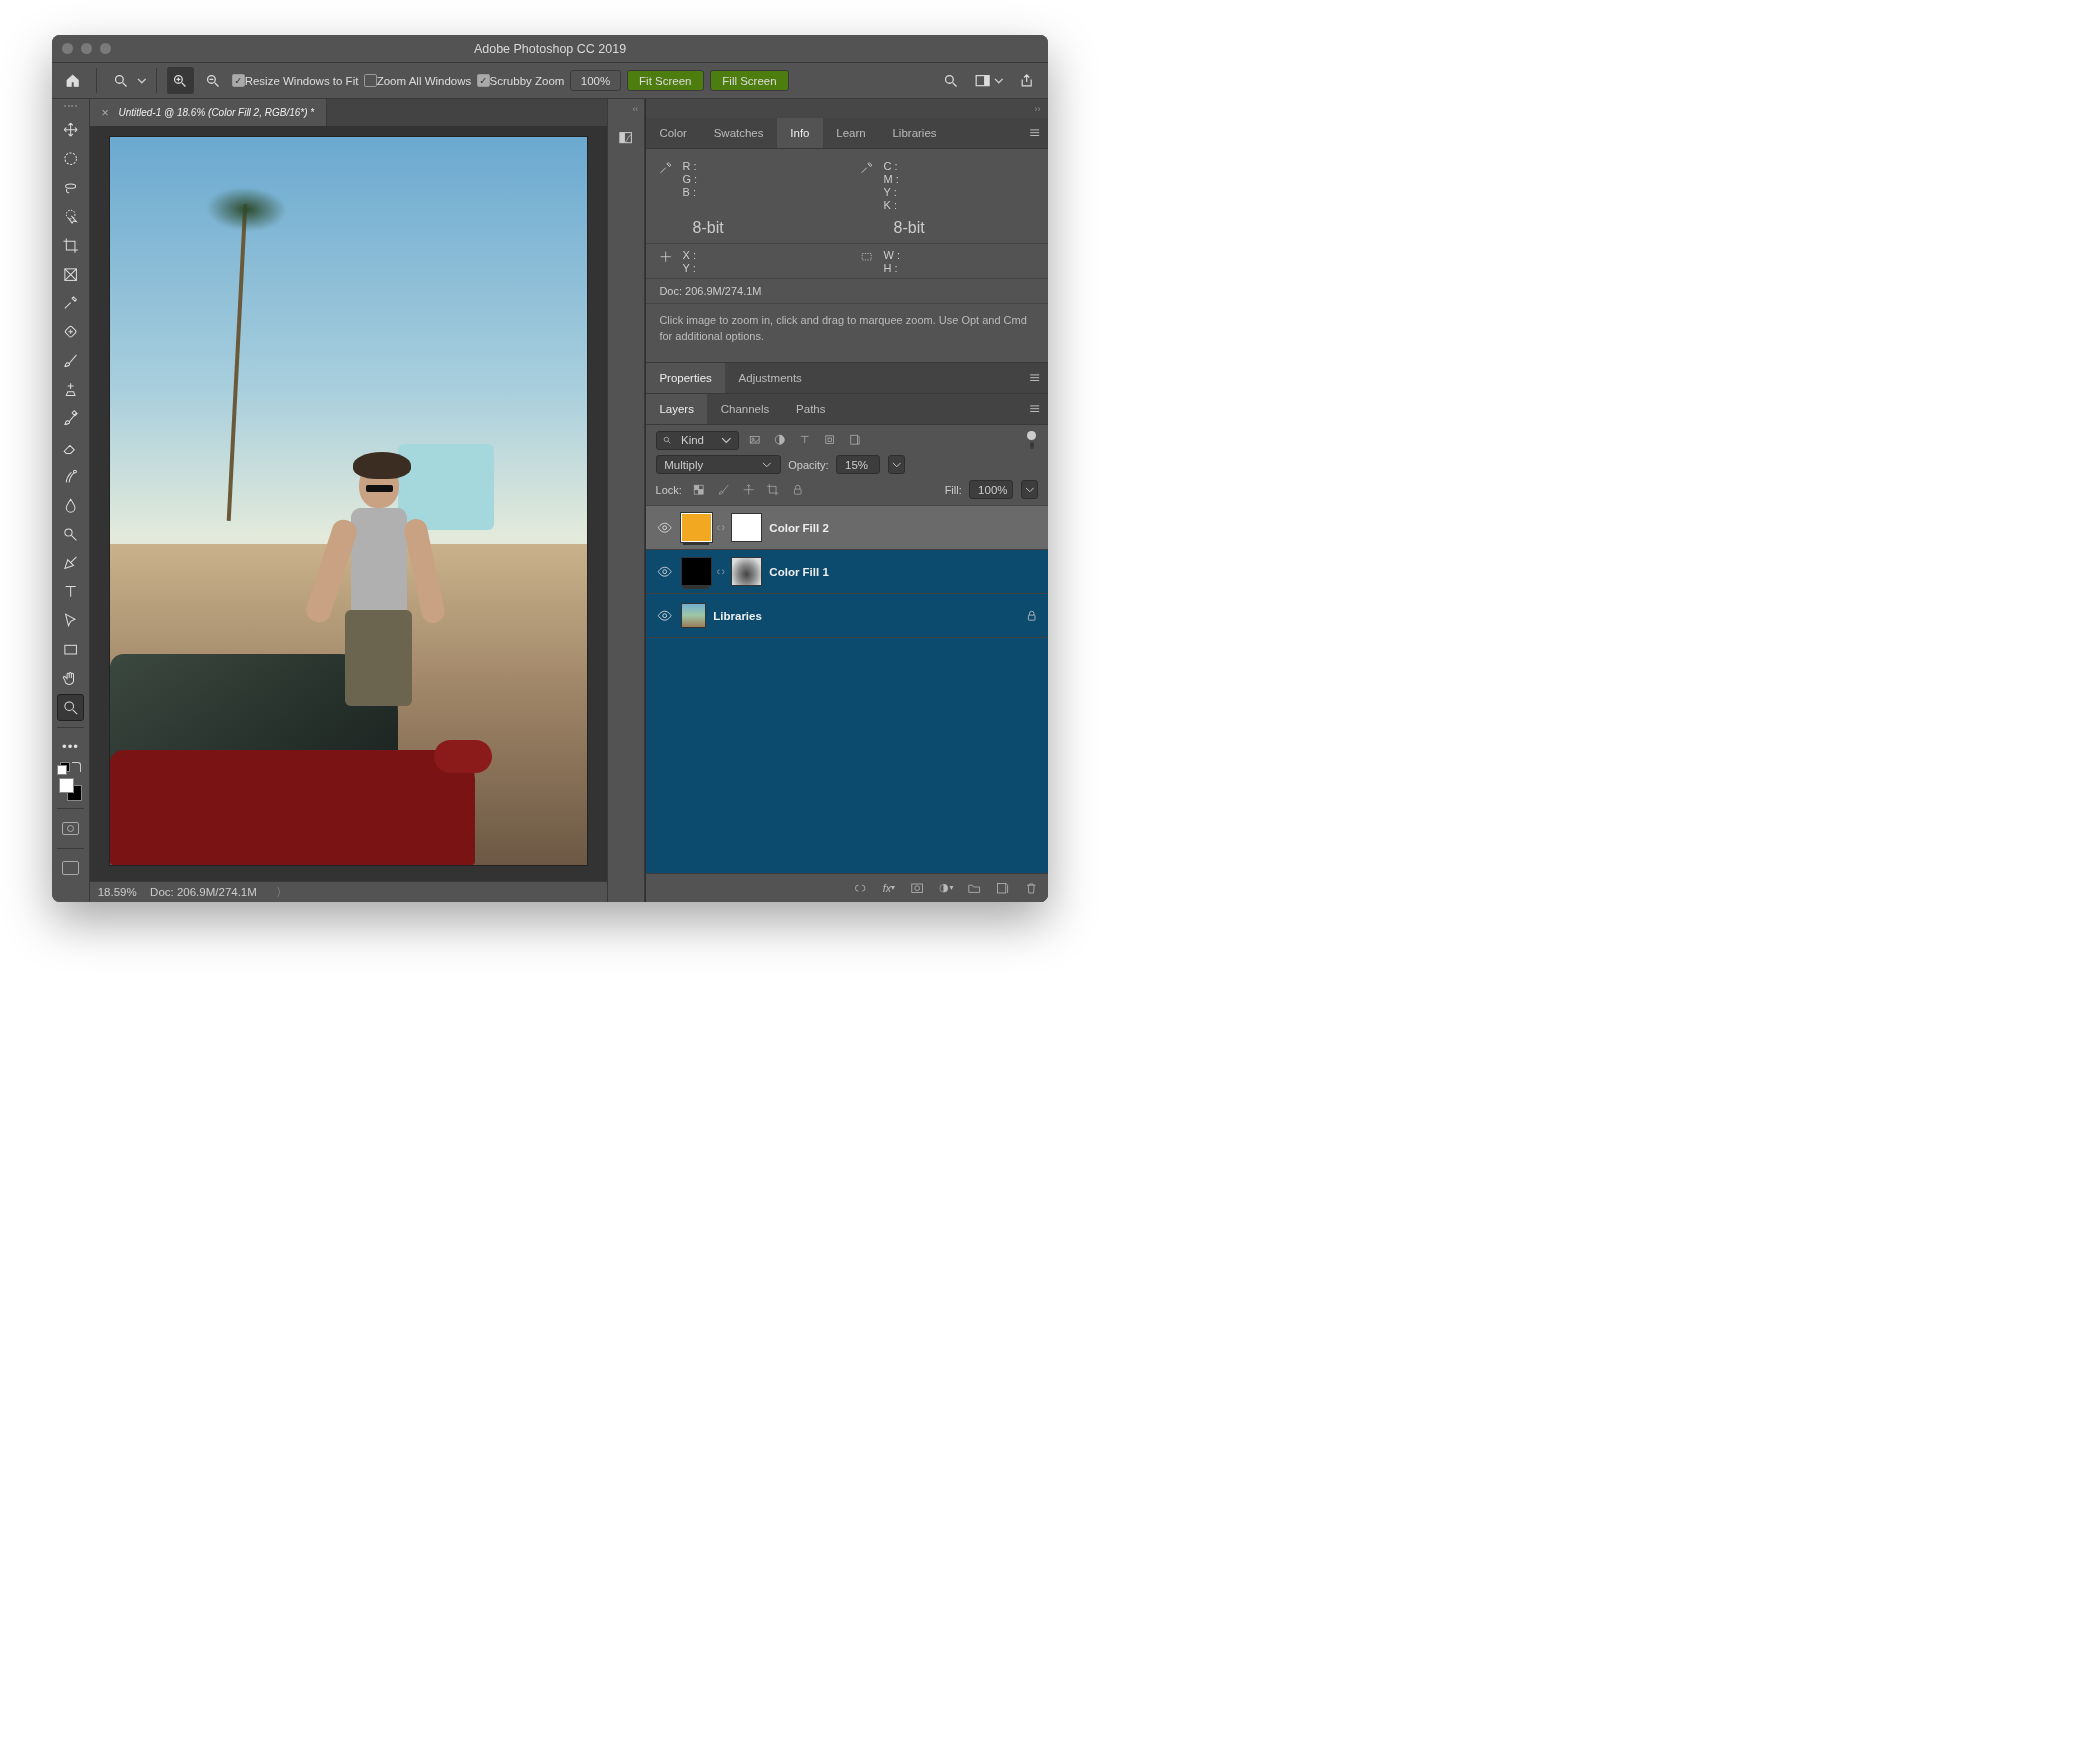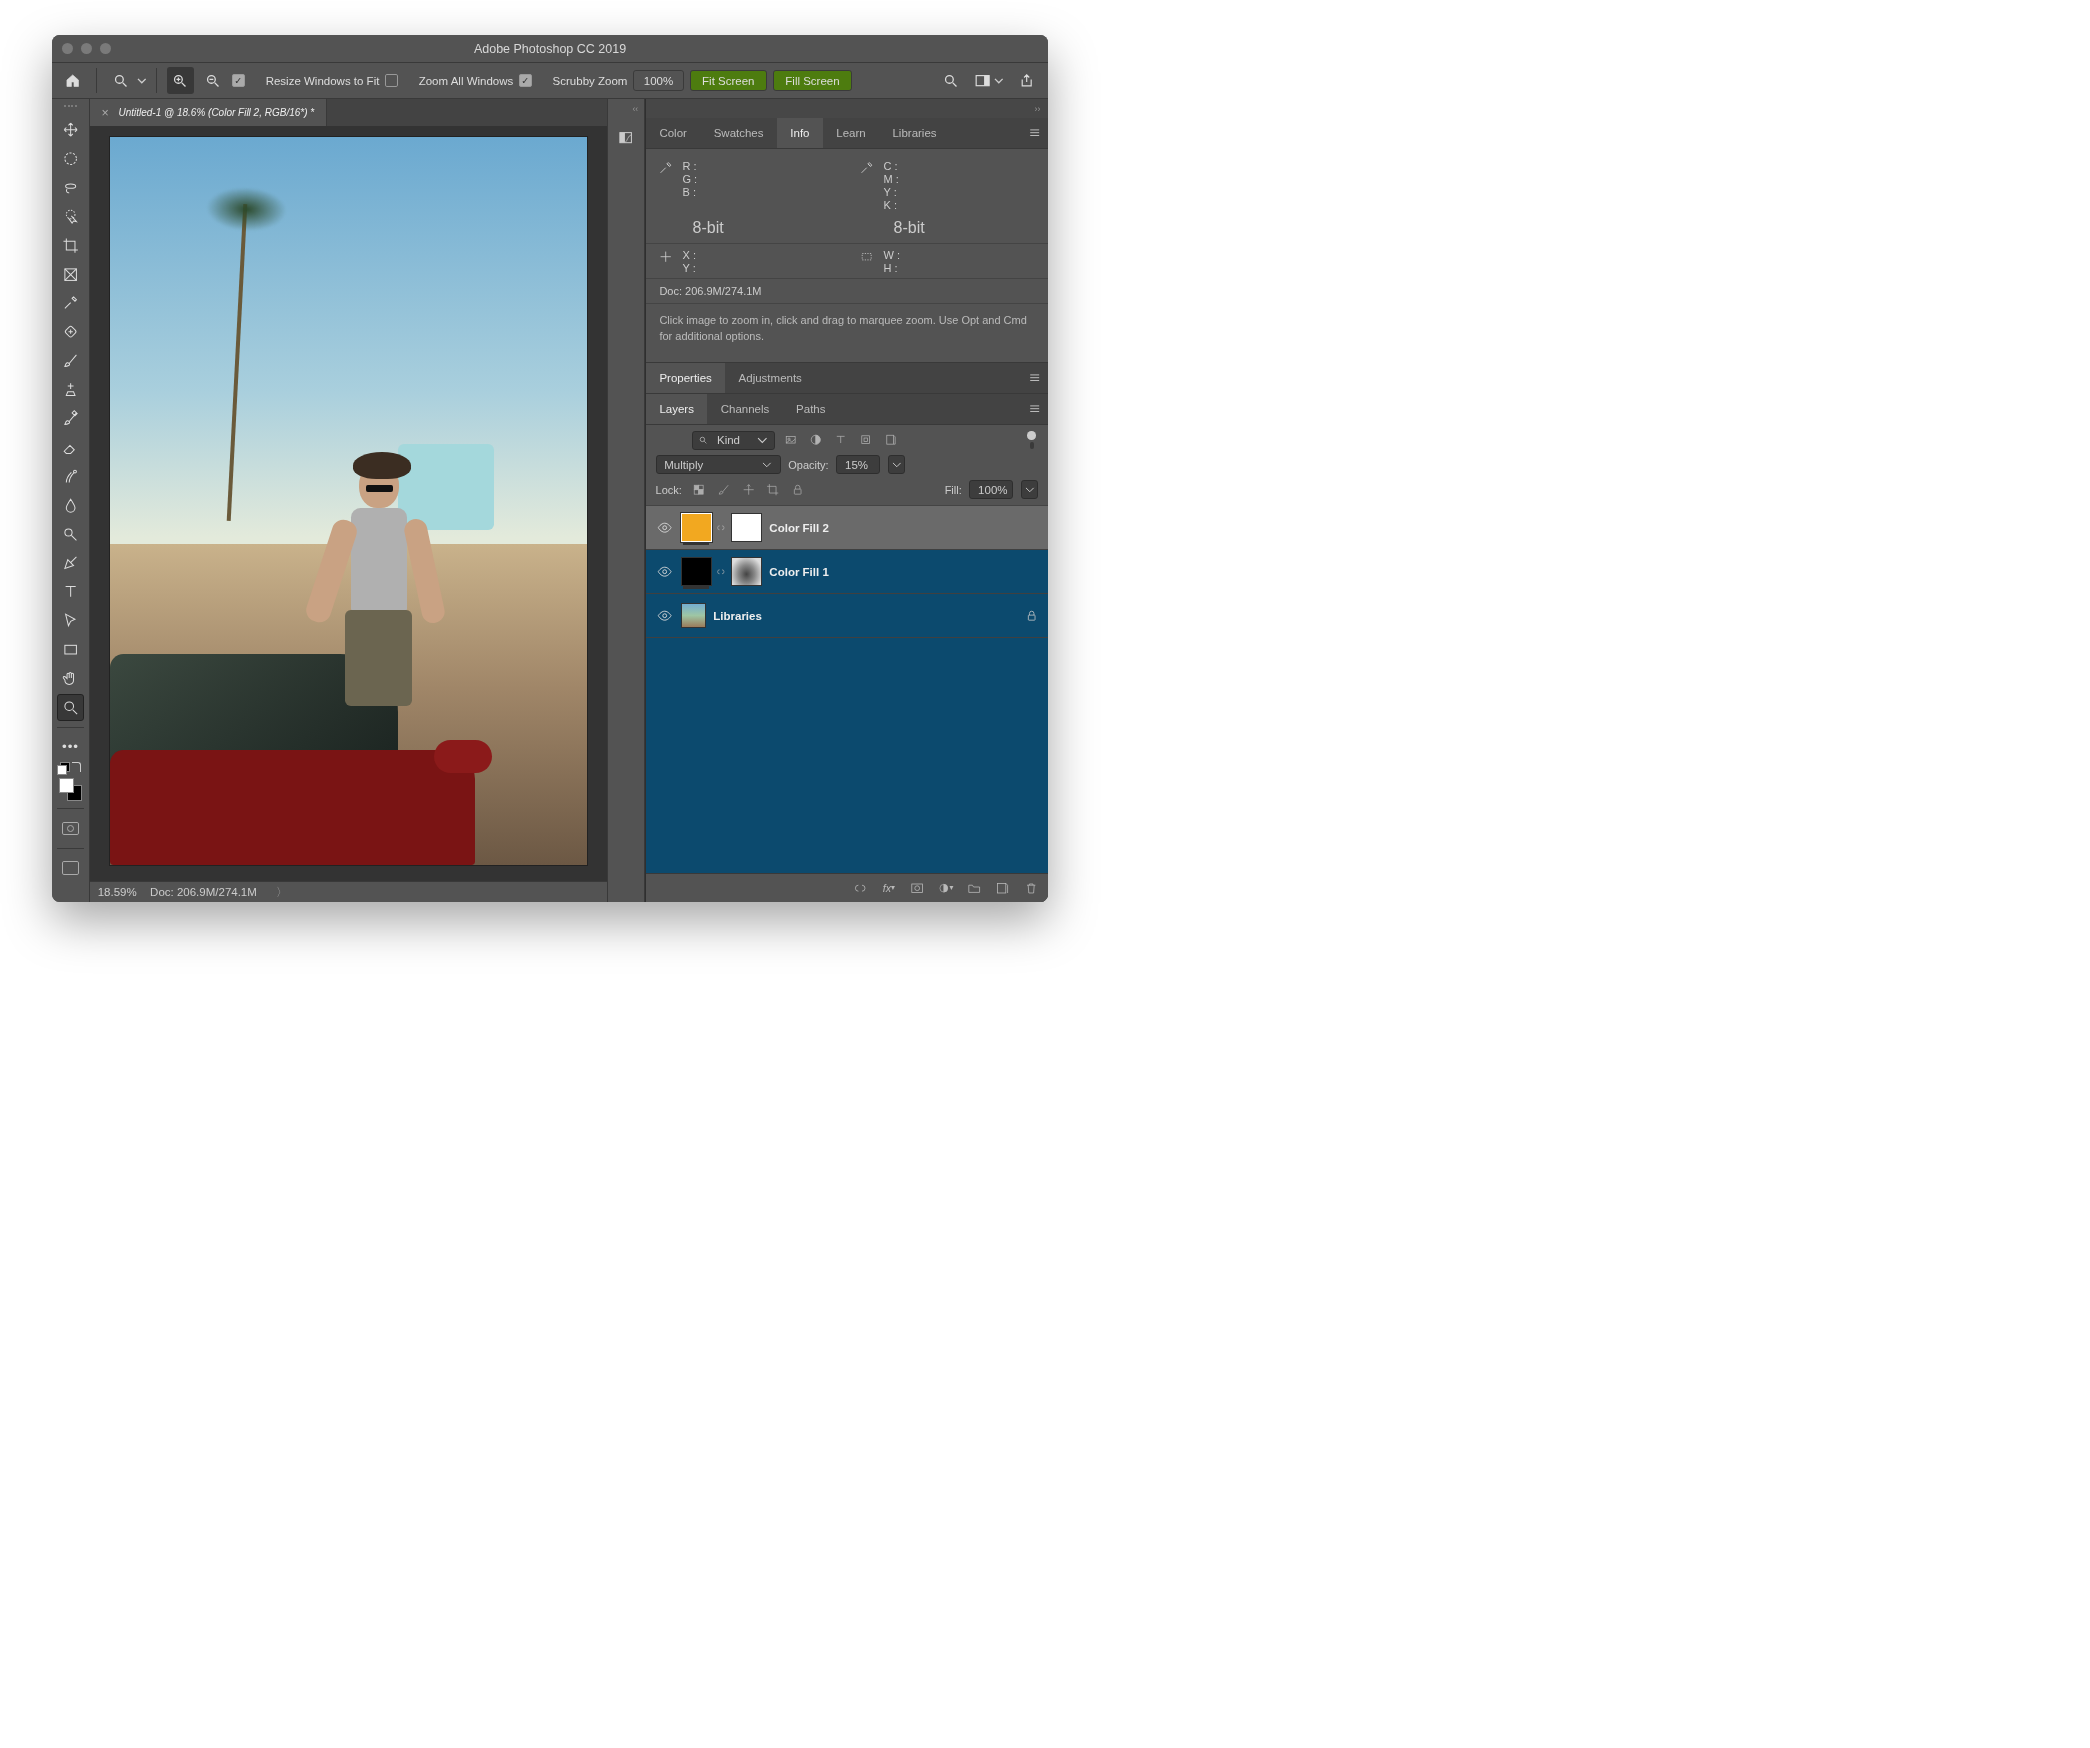--- a/index.html
+++ b/index.html
@@ -19,21 +19,21 @@
 .vsep { width: 1px; height: 25px; background: #3a3a3a; margin: 0 3.8px; }
 .iconbtn { width: 27px; height: 27px; display: flex; align-items: center; justify-content: center; border-radius: 2.9px; }
 .iconbtn.active { background: #383838; }
 .home svg, .iconbtn svg { width: 15.4px; height: 15.4px; fill: #ddd; stroke: #ddd; }
 .combo { display: flex; align-items: center; gap: 2.9px; }
 .chev-down { width: 9.6px; height: 9.6px; }
 .chk { width: 12.5px; height: 12.5px; border: 1px solid #999; border-radius: 1.9px; display:inline-flex; align-items:center; justify-content:center; }
 .chk.on { background: #aaa; color:#333; }
 .chk.on::after { content:"✓"; font-size:9.6px; color:#333; }
 .lab { color: #ddd; font-size: 11.5px; }
-.optgroup { display:flex; align-items:center; gap:21px; }
+.optgroup { display:flex; align-items:center; gap:0; }
 .txtbtn { padding: 3.8px 11.5px; border: 1px solid #3a3a3a; background: #4d7c0f; border-radius: 2.9px; color:#ddd; }
 .zoomval { padding: 3.8px 9.6px; border: 1px solid #3a3a3a; border-radius: 2.9px; color:#ddd; }
 .right { margin-left: auto; display:flex; gap:9.6px; align-items:center; }
 
 
 .body { flex: 1; display: flex; min-height: 0; }
 
 
 .tools { width: 38px; background: #535353; border-right: 1px solid #393939; display:flex; flex-direction:column; align-items:center; padding-top: 5.8px; gap:1.9px; }
 .tools .grip { width: 23px; height: 5.8px; display:flex; justify-content:center; gap:1.9px; margin-bottom:3.8px; }
@@ -111,21 +111,21 @@
 .hint { padding:7.7px 13.4px; color:#bbb; font-size:11px; line-height:1.5;}
 
 
 .tabsrow.short .ptab { font-size:11.5px; }
 .flex-spacer { flex: 1; }
 
 
 .layers-area { background:#535353; flex:1; display:flex; flex-direction:column; min-height:0;}
 .layer-controls { padding:5.8px 9.6px; display:flex; flex-direction:column; gap:5.8px; border-bottom:1px solid #444;}
 .lc-row { display:flex; align-items:center; gap:7.7px;}
-.kind-filter { height:19px; width:83px; background:#3d3d3d; border:1px solid #2e2e2e; border-radius:2.9px; display:flex; align-items:center; padding:0 5.8px; gap:8px;margin-left:36px;}
+.kind-filter { height:19px; width:83px; background:#3d3d3d; border:1px solid #2e2e2e; border-radius:2.9px; display:flex; align-items:center; padding:0 5.8px; gap:8px;}
 .kind-filter svg{ width:10.6px; height:10.6px;}
 .filtico { width:17.3px; height:17.3px; display:flex; align-items:center; justify-content:center; opacity:0.8;}
 .filtico svg { width:13.4px; height:13.4px; fill:none; stroke:#ccc; stroke-width:1.3;}
 .toggle { margin-left:auto; width:13.4px; height:19px; display:flex; flex-direction:column; align-items:center; justify-content:center; gap:1.9px;}
 .toggle .knob { width:8.6px; height:8.6px; background:#ccc; border-radius:50%;}
 .toggle .track { width:3.8px; height:7.7px; background:#3a3a3a; border-radius:1.9px;}
 .select { height:19px; background:#3d3d3d; border:1px solid #2e2e2e; border-radius:2.9px; display:flex; align-items:center; padding:0 7.7px; gap:5.8px;}
 .blend { width:125px; }
 .smlab { color:#ccc; font-size:11px;}
 .pct { width:44px; }

